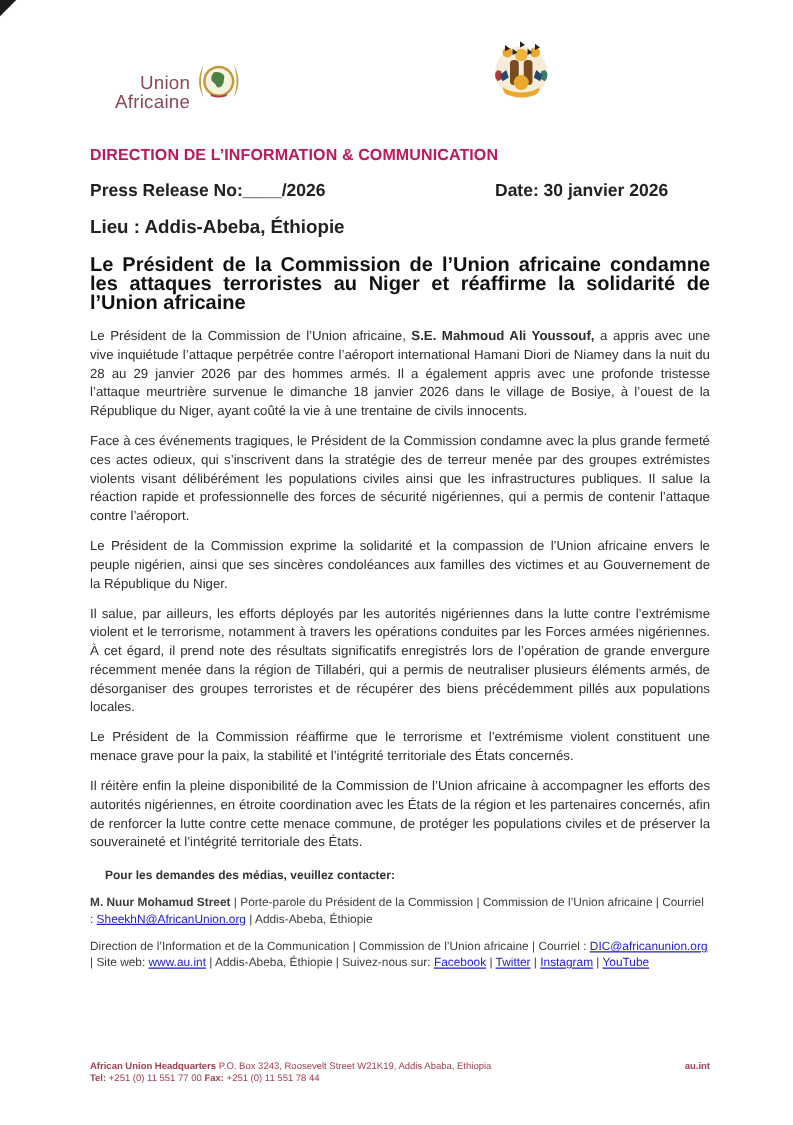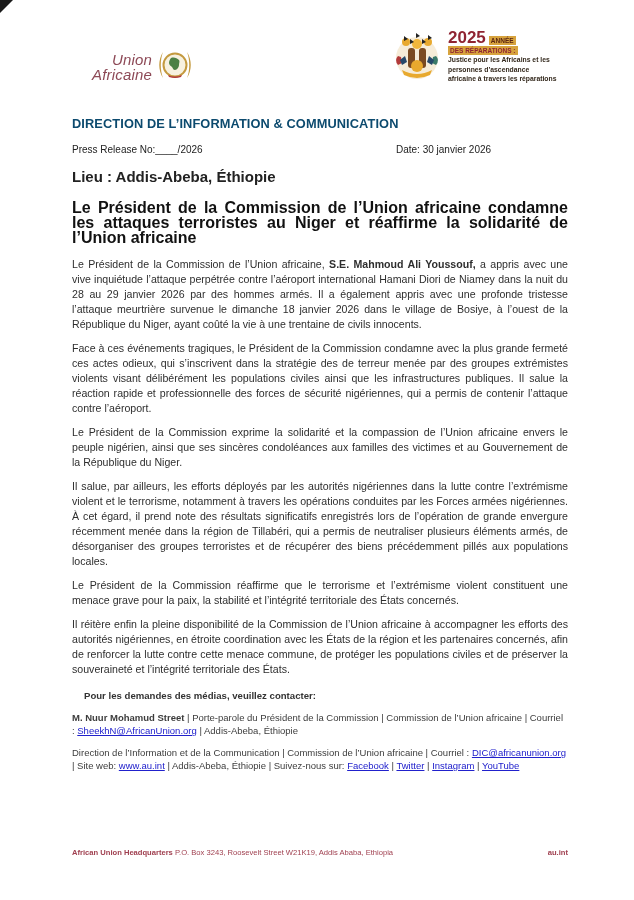--- a/index.html
+++ b/index.html
@@ -12,42 +12,42 @@
     overflow:hidden;
   }
   
   .corner-mark{
     position:absolute;top:0;left:0;width:0;height:0;
     border-top:13px solid #1a1a1a;border-right:13px solid transparent;
   }
   
   .au-logo{
     position:absolute;top:46px;left:92px;
-    display:flex;align-items:center;gap:4px;font-style:italic;
+    display:flex;align-items:flex-end;gap:4px;
   }
   .au-logo .au-text{
     text-align:right;color:#8d4956;
     font-size:15px;line-height:15px;letter-spacing:.2px;
   }
   .year-badge{
     position:absolute;top:30px;left:392px;width:176px;
     display:flex;align-items:flex-start;gap:6px;
   }
   .yb-text{display:flex;flex-direction:column;gap:1px;}
   .yb-row1{display:flex;align-items:flex-end;gap:3px;}
   .yb-year{color:#8f2432;font-weight:bold;font-size:17px;line-height:15px;}
   .hl{background:#d7a33e;color:#5a2512;font-weight:bold;font-size:6.5px;
       padding:1px 2px;line-height:7px;display:inline-block;}
   .hl2{background:#d7a33e;color:#8f2432;font-weight:bold;font-size:6.5px;
       padding:1px 2px;line-height:7px;display:inline-block;width:max-content;}
   .yb-tag{font-size:6.8px;font-weight:bold;color:#33281c;line-height:8.5px;}
   
   .content{position:absolute;top:116px;left:72px;width:496px;}
-  .dept{font-weight:bold;font-size:12.8px;color:#0c4a6e;margin:0 0 13px 0;letter-spacing:.1px;}
-  .meta-row{position:relative;font-weight:normal;font-size:10px;margin:0 0 13px 0;color:#222;}
+  .dept{font-weight:bold;font-size:12.8px;color:#be185d;margin:0 0 13px 0;letter-spacing:.1px;}
+  .meta-row{position:relative;font-weight:bold;font-size:14px;margin:0 0 13px 0;color:#222;}
   .meta-date{position:absolute;left:311px;top:0;padding-left:13px;}
   .location{font-weight:bold;font-size:15px;margin:0 0 15px 0;color:#222;}
   .doc-title{
     font-weight:bold;font-size:16px;line-height:15px;color:#111;
     text-align:justify;margin:0 0 12px 0;
   }
   
   .body-par{
     font-size:10.6px;line-height:15px;text-align:justify;
     margin:0 0 9px 0;color:#2e2e2e;
@@ -101,30 +101,20 @@
         <circle cx="14" cy="12" r="4" fill="#e8a92e"></circle>
         <circle cx="36" cy="12" r="4" fill="#e8a92e"></circle>
         <path d="M12,6 l4,3 l-4,2 z" fill="#222222"></path>
         <path d="M24,3 l4,3 l-4,2 z" fill="#222222"></path>
         <path d="M36,5 l4,3 l-4,2 z" fill="#222222"></path>
         <path d="M18,9 l4,3 l-4,2 z" fill="#222222"></path>
         <path d="M30,9 l4,3 l-4,2 z" fill="#222222"></path>
         <path d="M10,40 q15,8 30,0 l-2,5 q-13,6 -26,0 z" fill="#e8a92e"></path>
       </svg>
     </span>
-    <div class="yb-text">
-      <div class="yb-row1">
-        <span class="yb-year">2025</span>
-        <span class="hl">ANNÉE</span>
-      </div>
-      <span class="hl2">DES RÉPARATIONS :</span>
-      <div class="yb-tag">Justice pour les Africains et les</div>
-      <div class="yb-tag">personnes d’ascendance</div>
-      <div class="yb-tag">africaine à travers les réparations</div>
-    </div>
   </div>
 
   <div class="content">
 
     <div class="dept">DIRECTION DE L’INFORMATION &amp; COMMUNICATION</div>
 
     <div class="meta-row">
       <span>Press Release No:____/2026</span>
       <span class="meta-date">Date: 30 janvier 2026</span>
     </div>
@@ -148,16 +138,17 @@
     <div class="media-heading">Pour les demandes des médias, veuillez contacter:</div>
 
     <p class="contact-par"><strong>M. Nuur Mohamud Street</strong><span> | Porte-parole du Président de la Commission | Commission de l’Union africaine | Courriel : </span><a class="link">SheekhN@AfricanUnion.org</a><span> | Addis-Abeba, Éthiopie</span></p>
 
     <p class="contact-par"><span>Direction de l’Information et de la Communication | Commission de l’Union africaine | Courriel : </span><a class="link">DIC@africanunion.org</a><span> | Site web: </span><a class="link">www.au.int</a><span>  | Addis-Abeba, Éthiopie | Suivez-nous sur: </span><a class="link">Facebook</a><span> | </span><a class="link">Twitter</a><span> | </span><a class="link">Instagram</a><span> | </span><a class="link">YouTube</a></p>
 
   </div>
 
   <div class="footer">
     <div><b>African Union Headquarters</b><span> P.O. Box 3243, Roosevelt Street W21K19, Addis Ababa, Ethiopia</span></div>
+    <div><b>Tel:</b><span> +251 (0) 11 551 77 00 </span><b>Fax:</b><span> +251 (0) 11 551 78 44</span></div>
     <div class="footer-right">au.int</div>
   </div>
 
 </div>
 
 </body></html>

